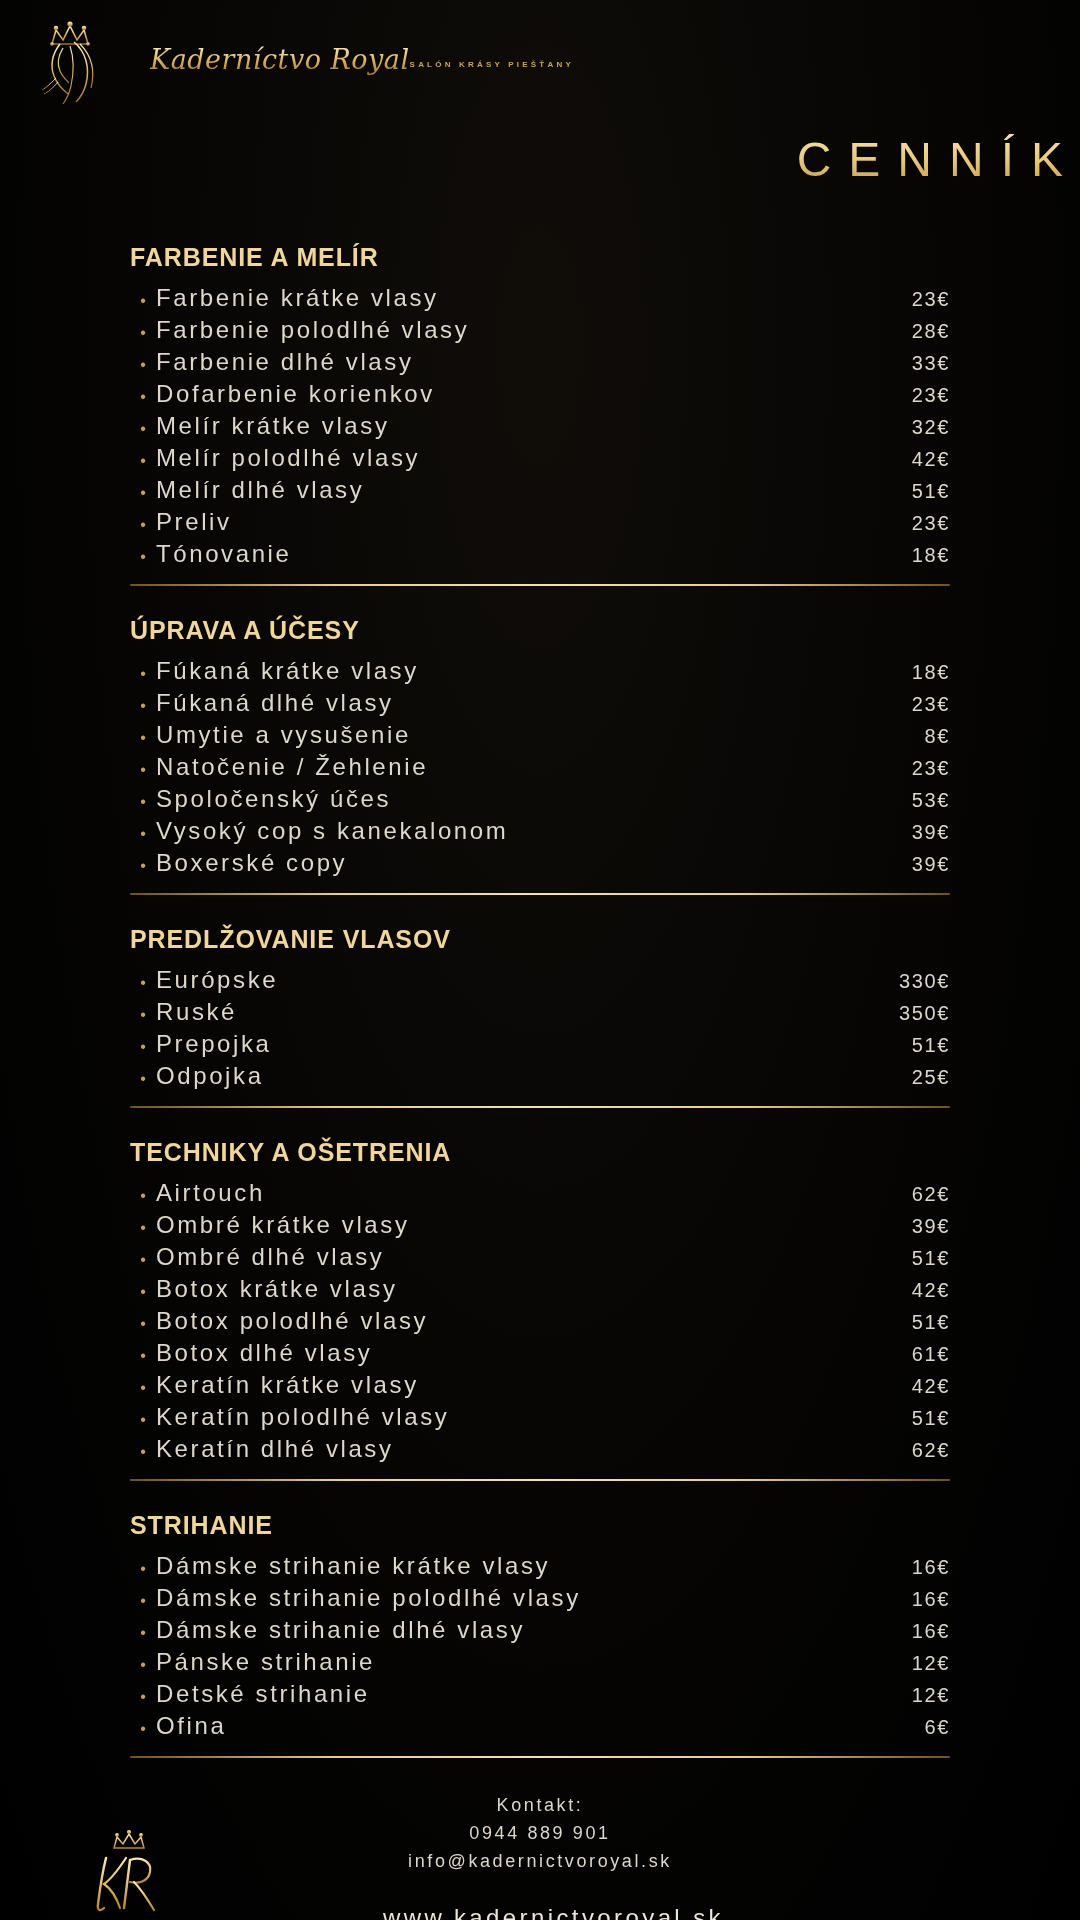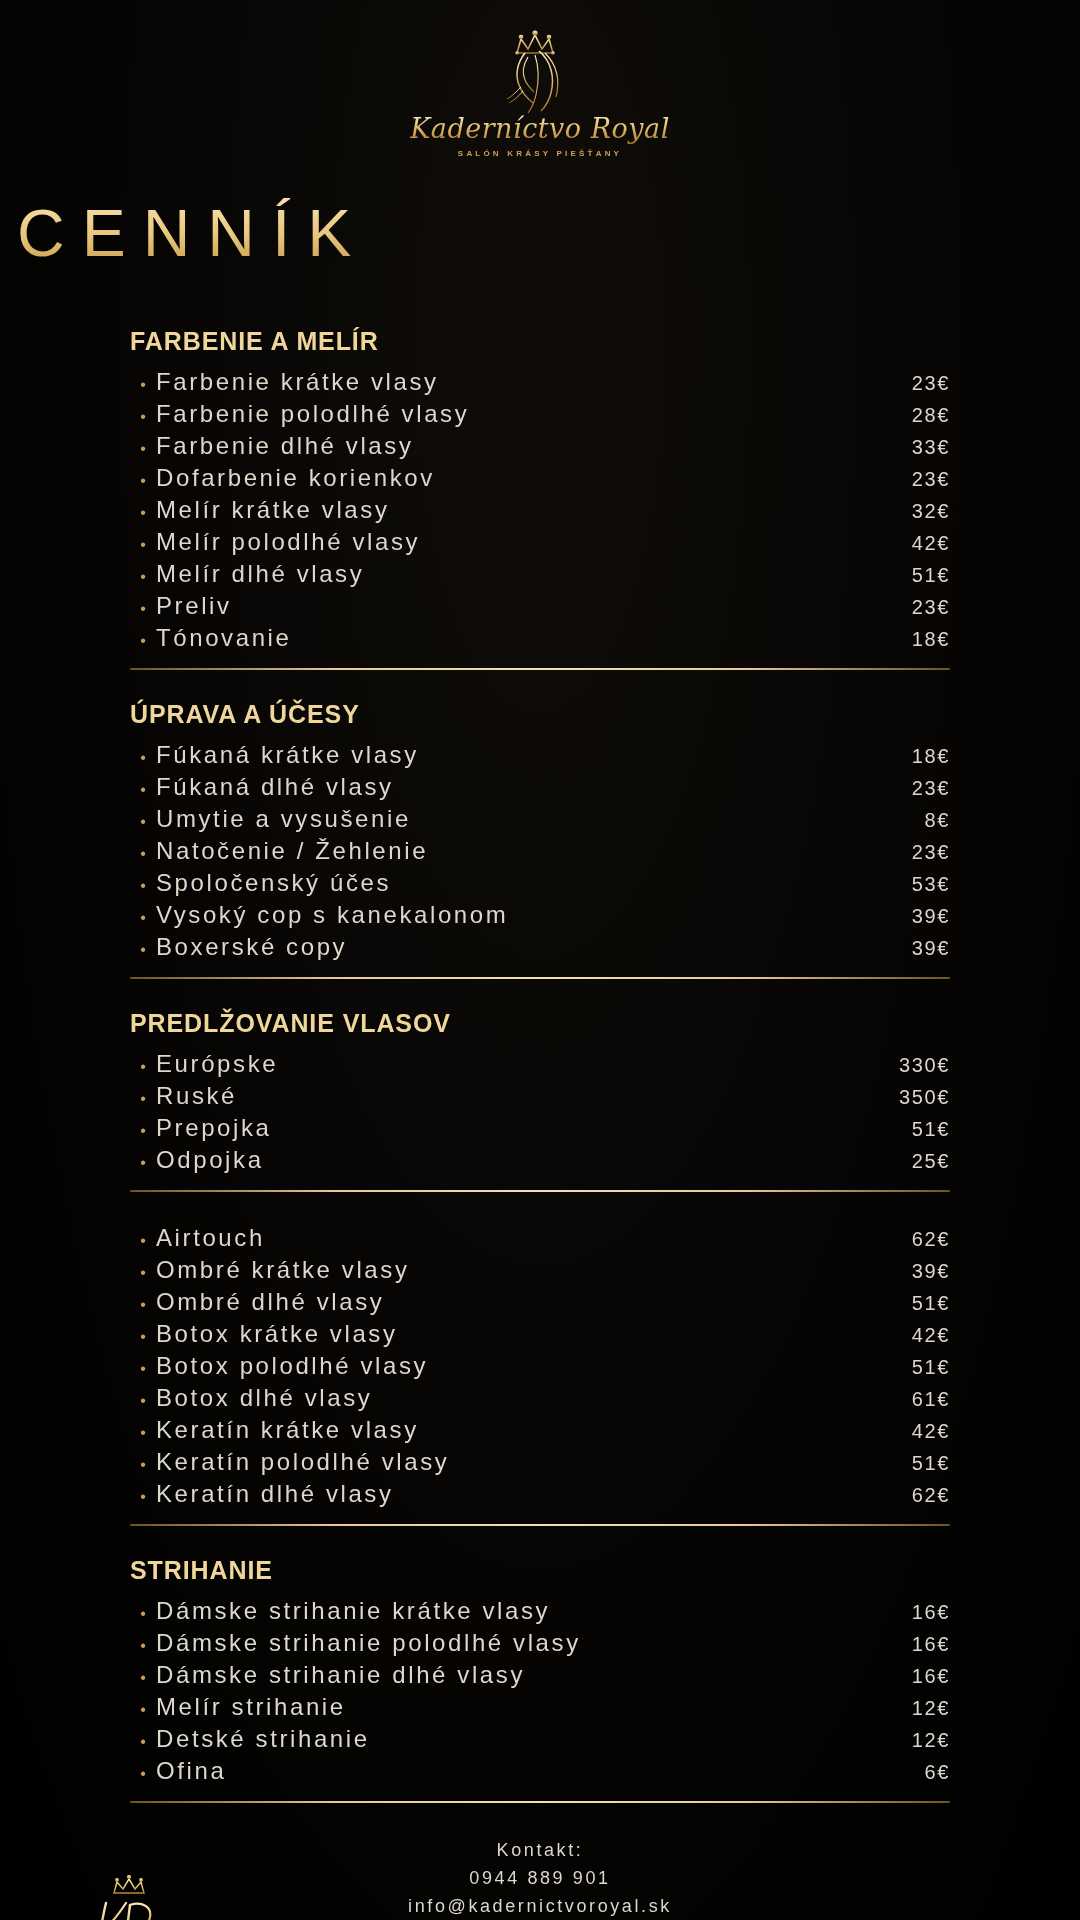--- a/index.html
+++ b/index.html
@@ -22,23 +22,22 @@
     box-sizing: border-box;
     position: relative;
     display: flex;
     flex-direction: column;
   }
 
   
   .header {
     padding-top: 14px;
     display: flex;
-    flex-direction: column;
+    flex-direction: row;
     align-items: center;
-    margin-top: 9px;
   }
   .logo-mark {
     width: 150px;
     height: 96px;
     position: relative;
   }
   .logo-mark svg { display: block; width: 100%; height: 100%; }
   .logo-wordmark {
     margin-top: -6px;
     font-family: "DejaVu Serif", serif;
@@ -54,26 +53,26 @@
   .logo-tagline {
     margin-top: 5px;
     font-size: 8px;
     font-weight: bold;
     letter-spacing: 3.2px;
     color: #caa257;
     white-space: nowrap;
   }
 
   .doc-title {
-    margin-top: 37px;
-    font-size: 66px;
+    margin-top: 22px;
+    font-size: 48px;
     font-weight: 400;
     letter-spacing: 17px;
     text-indent: 17px;
-    text-align: left;
+    text-align: right;
     background: linear-gradient(180deg, #f7e3b0 0%, #e9c87f 50%, #c69c48 100%);
     -webkit-background-clip: text;
     background-clip: text;
     color: transparent;
     font-family: "Liberation Sans", sans-serif;
   }
 
   .rule {
     height: 3px;
     margin: 26px 130px 0 130px;
@@ -352,20 +351,21 @@
             <span class="bullet">•</span>
             <span class="item-name">Odpojka</span>
             <span class="dotfill"></span>
             <span class="item-price">25€</span>
           </li>
       </ul>
       <div class="section-divider"></div>
     </div>
 
     <div class="section">
+      <div class="section-title">TECHNIKY A OŠETRENIA</div>
       <ul class="items">
         <li class="item">
             <span class="bullet">•</span>
             <span class="item-name">Airtouch</span>
             <span class="dotfill"></span>
             <span class="item-price">62€</span>
           </li>
         <li class="item">
             <span class="bullet">•</span>
             <span class="item-name">Ombré krátke vlasy</span>
@@ -434,21 +434,21 @@
             <span class="item-price">16€</span>
           </li>
         <li class="item">
             <span class="bullet">•</span>
             <span class="item-name">Dámske strihanie dlhé vlasy</span>
             <span class="dotfill"></span>
             <span class="item-price">16€</span>
           </li>
         <li class="item">
             <span class="bullet">•</span>
-            <span class="item-name">Melír strihanie</span>
+            <span class="item-name">Pánske strihanie</span>
             <span class="dotfill"></span>
             <span class="item-price">12€</span>
           </li>
         <li class="item">
             <span class="bullet">•</span>
             <span class="item-name">Detské strihanie</span>
             <span class="dotfill"></span>
             <span class="item-price">12€</span>
           </li>
         <li class="item">

